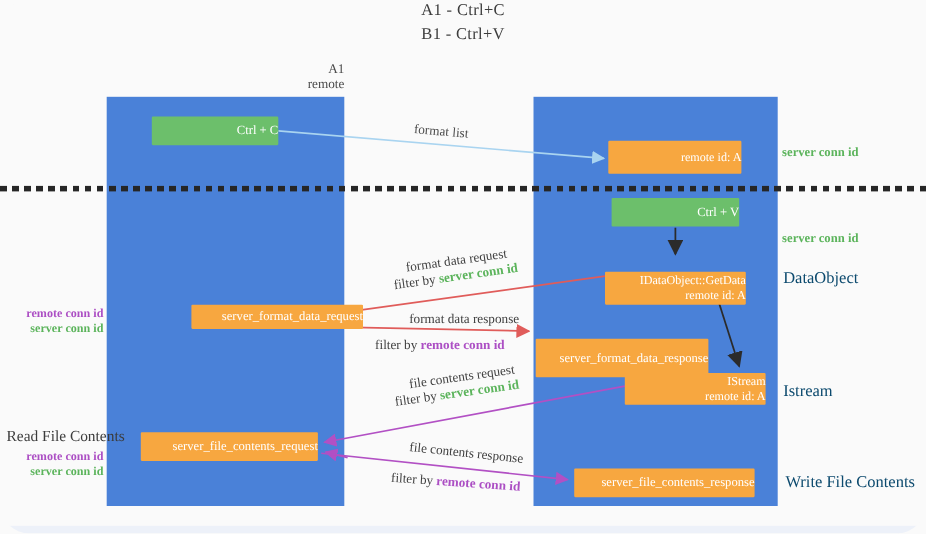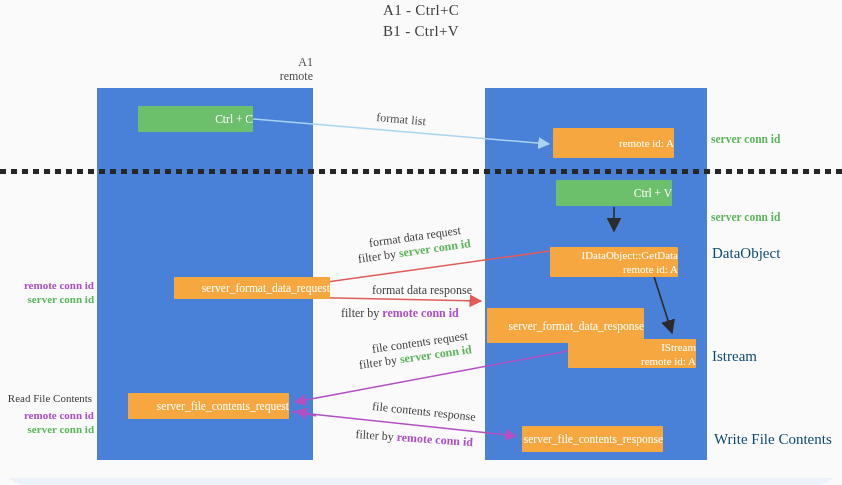--- a/index.html
+++ b/index.html
@@ -29,21 +29,21 @@
   .green{background:#6cbf6b;}
   .orange{background:#f7a740;}
   .n-ctrlc{left:138px;top:106px;width:115px;height:26px;}
   .n-save{left:553px;top:128px;width:121px;height:30px;font-size:11px;}
   .n-ctrlv{left:556px;top:180px;width:116px;height:26px;}
   .n-getdata{left:550px;top:237px;width:128px;height:30px;font-size:11px;margin-top:10px;}
   .n-freq{left:130px;top:277px;width:156px;height:22px;margin-left:44px;}
   .n-fresp{left:487px;top:289px;width:157px;height:35px;margin-top:19px;}
   .n-istream{left:568px;top:339px;width:128px;height:29px;font-size:11px;}
   .n-filereq{left:128px;top:393px;width:161px;height:26px;}
-  .n-fileresp{left:522px;top:426px;width:141px;height:26px;}
+  .n-fileresp{left:522px;top:426px;width:164px;height:26px;}
   .ann{position:absolute;font-size:12px;color:#3f3f3f;white-space:nowrap;transform-origin:left top;}
   .g{color:#5cb45c;font-weight:bold;}
   .p{color:#ac4fc4;font-weight:bold;}
   .side{position:absolute;white-space:nowrap;font-size:11.5px;}
   .side.dark{color:#0c4a6e;font-size:15px;font-weight:normal;}
   .leftblk{position:absolute;left:6px;width:88px;text-align:right;font-size:11px;line-height:14px;white-space:nowrap;}
   .arrows{position:absolute;left:0;top:0;pointer-events:none;}
   .botstrip{position:absolute;left:0;top:478px;width:842px;height:7px;background:#edf1f9;}
 </style>
 </head>
@@ -146,20 +146,20 @@
   <div class="side g" style="left:711px;top:133px;">server conn id</div>
   <div class="side g" style="left:711px;top:211px;">server conn id</div>
   <div class="side dark" style="left:712px;top:245px;">DataObject</div>
   <div class="side dark" style="left:712px;top:348px;">Istream</div>
   <div class="side dark" style="left:714px;top:431px;">Write File Contents</div>
 
   <div class="leftblk" style="top:278px;">
     <div class="p">remote conn id</div>
     <div class="g">server conn id</div>
   </div>
-  <div class="leftblk" style="top:391px;color:#3b3b3b;font-size:11px;text-align:center;">Read File Contents</div>
+  <div class="leftblk" style="top:391px;color:#3b3b3b;font-size:14px;text-align:center;">Read File Contents</div>
   <div class="leftblk" style="top:408px;">
     <div class="p">remote conn id</div>
     <div class="g">server conn id</div>
   </div>
 
   <div class="botstrip"></div>
 </div>
 
 </body></html>

